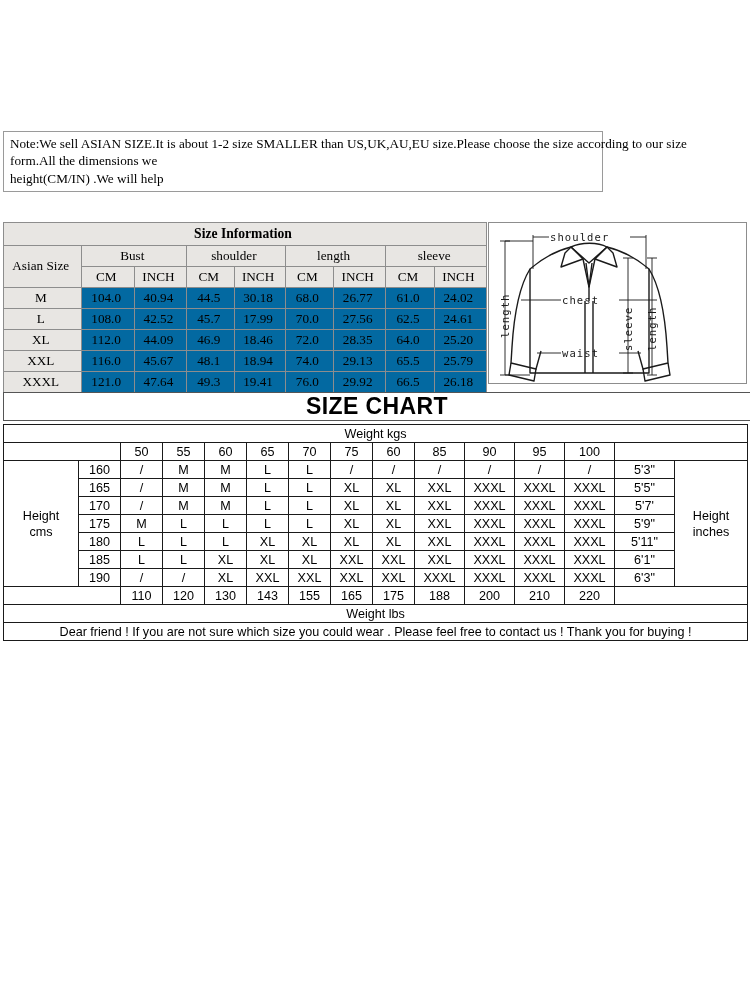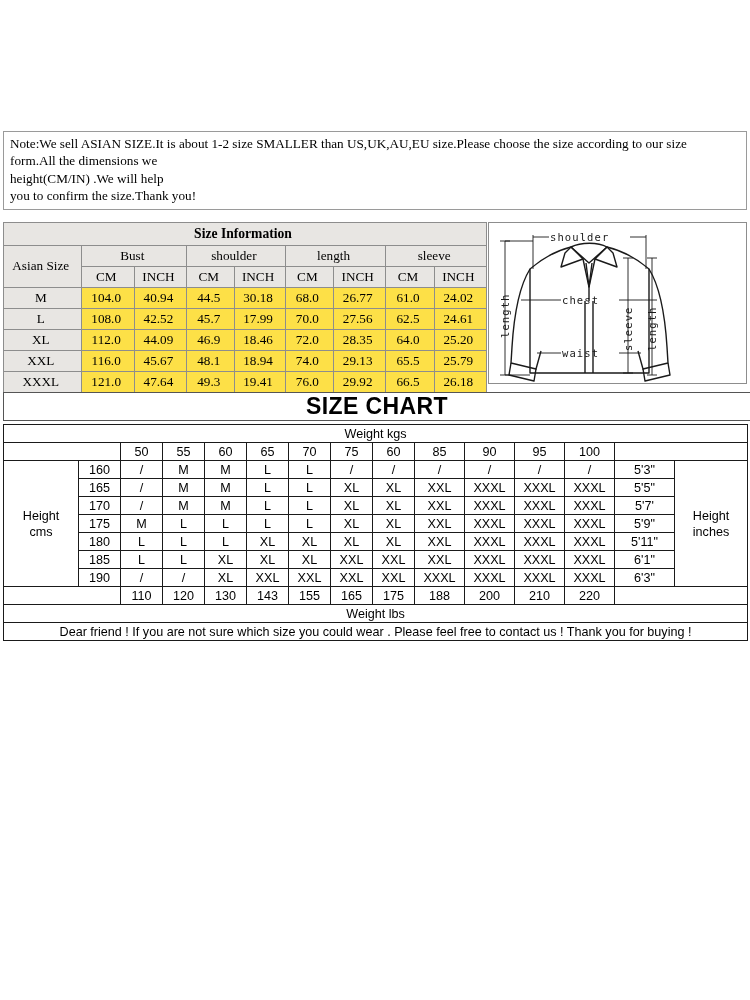--- a/index.html
+++ b/index.html
@@ -21,21 +21,21 @@
     left: 0;
     top: 0;
     width: 750px;
   }
 
   
   .note-box {
     position: absolute;
     left: 3px;
     top: 131px;
-    width: 744px;
+    width: 600px;
     border: 1px solid #9a9a9a;
     background: #ffffff;
     box-sizing: border-box;
     padding: 3px 5px 4px 6px;
   }
   .note-line {
     font-size: 13.2px;
     line-height: 17.4px;
     white-space: nowrap;
   }
@@ -56,21 +56,21 @@
   table.sizeinfo td, table.sizeinfo th {
     border: 1px solid #8d8d8d;
     font-weight: normal;
     font-size: 13.2px;
     text-align: center;
     padding: 1px 4px 2px 0;
     height: 17px;
     background: #e8e6e3;
   }
   table.sizeinfo td.val, table.sizeinfo th.val {
-    background: #fde047;
+    background: #0369a1;
   }
   table.sizeinfo .title-cell {
     font-size: 13.6px;
     font-weight: bold;
     height: 19px;
     background: #e8e6e3;
   }
   table.sizeinfo .asian-cell {
     font-size: 13.2px;
   }
@@ -210,21 +210,20 @@
 </style>
 </head>
 <body>
 
 <div class="page">
 
   <div class="note-box">
     <div class="note-line">Note:We sell ASIAN SIZE.It is about 1-2 size SMALLER than US,UK,AU,EU size.Please choose the size according to our size</div>
     <div class="note-line">form.All the dimensions we</div>
     <div class="note-line">height(CM/IN) .We will help</div>
-    <div class="note-line">you to confirm the size.Thank you!</div>
   </div>
 
   <div class="sizeinfo-wrap">
     <table class="sizeinfo">
       <colgroup>
         <col style="width:78px">
           <col style="width:52px">
           <col style="width:52px">
         <col style="width:48px">
           <col style="width:50px">

